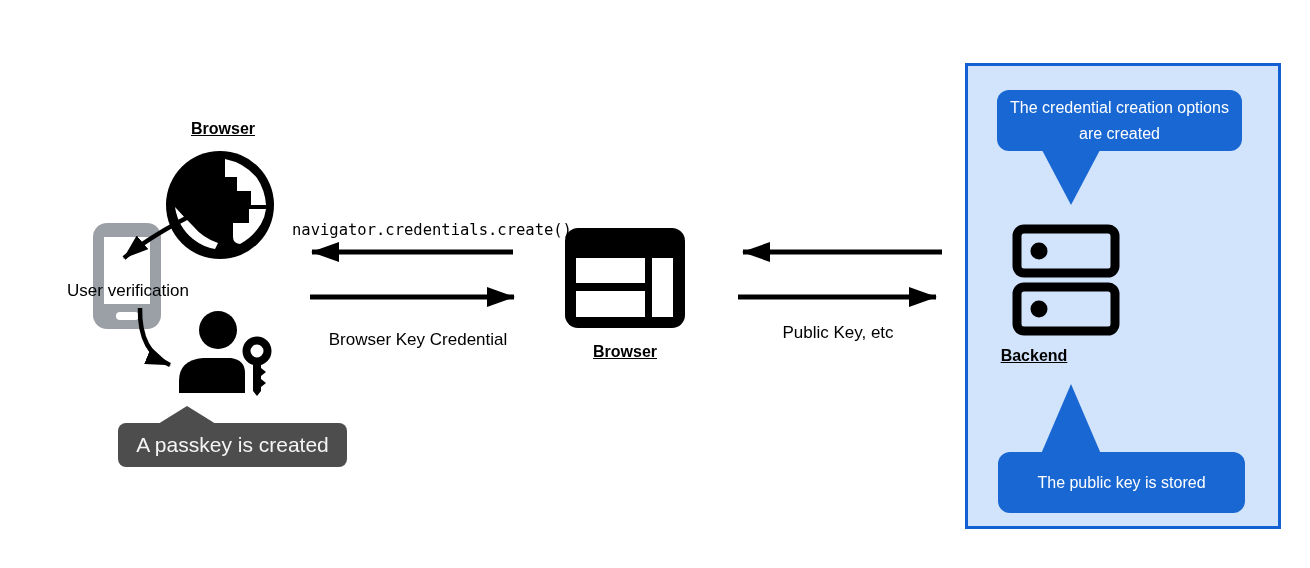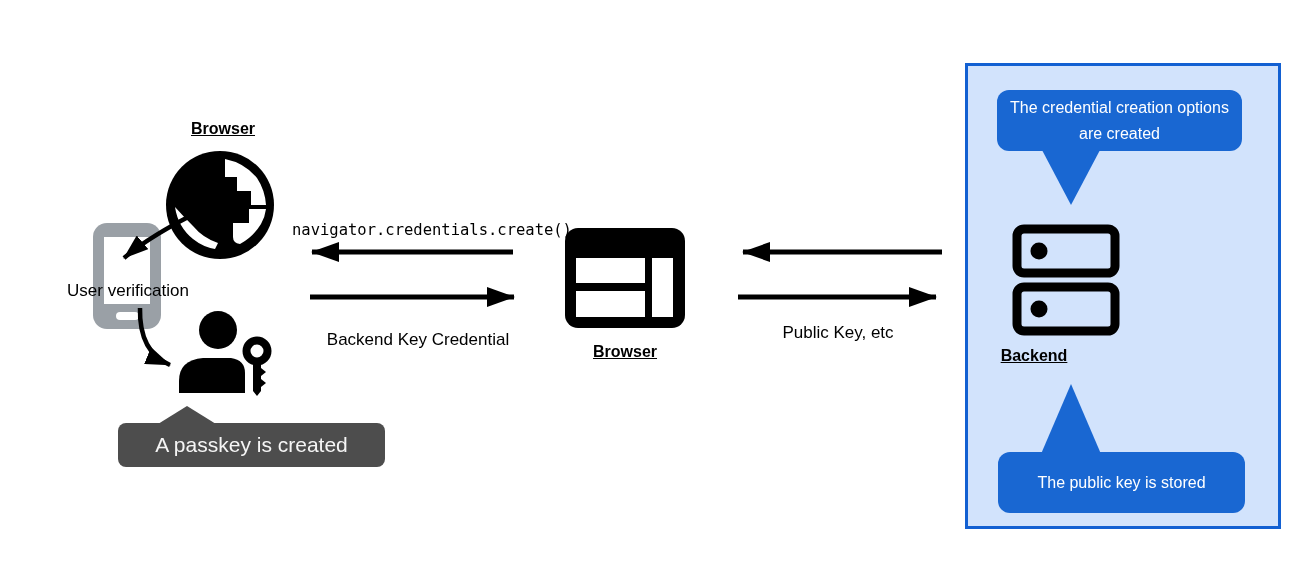--- a/index.html
+++ b/index.html
@@ -6,21 +6,21 @@
   .canvas {
     position:relative; width:1310px; height:568px; background:#ffffff;
     font-family:"Liberation Sans", sans-serif; color:#111; overflow:hidden;
   }
   .abs { position:absolute; }
   .node-label { font-weight:bold; font-size:16px; color:#000; white-space:nowrap; transform:translateX(-50%);text-decoration:underline; }
   .msg-label  { font-size:17px; color:#000; white-space:nowrap; transform:translateX(-50%); }
   .code-label { font-family:"DejaVu Sans Mono", monospace; font-size:15.5px; color:#000; white-space:nowrap;margin-top:20px; }
 
   .tooltip {
-    left:118px; top:423px; width:267px; height:44px;
+    left:118px; top:423px; width:229px; height:44px;
     background:#4d4d4d; border-radius:8px;
     display:flex; align-items:center; justify-content:center;
     color:#f5f5f5; font-size:21px;
   }
   .tooltip-pointer {
     left:158px; top:406px; width:58px; height:18px; background:#4d4d4d;
     clip-path:polygon(50% 0, 100% 100%, 0 100%);
   }
 
   .panel {
@@ -83,21 +83,21 @@
     </svg>
   </div>
 
   <div class="abs tooltip-pointer"></div>
   <div class="abs tooltip">
     <span>A passkey is created</span>
   </div>
 
   <div class="abs code-label" style="left:292px; top:201px;">navigator.credentials.create()</div>
 
-  <div class="abs msg-label" style="left:418px; top:330px;">Backend Key Credential</div>
+  <div class="abs msg-label" style="left:418px; top:330px;">Browser Key Credential</div>
 
   <div class="abs" style="left:565px; top:228px;">
     <svg width="120" height="100" viewBox="0 0 120 100">
       <rect x="0" y="0" width="120" height="100" rx="13" fill="#000"></rect>
       <rect x="11" y="30" width="69" height="25" fill="#fff"></rect>
       <rect x="11" y="63" width="69" height="26" fill="#fff"></rect>
       <rect x="87" y="30" width="21" height="59" fill="#fff"></rect>
     </svg>
   </div>
   <div class="abs node-label" style="left:625px; top:343px;">Browser</div>

